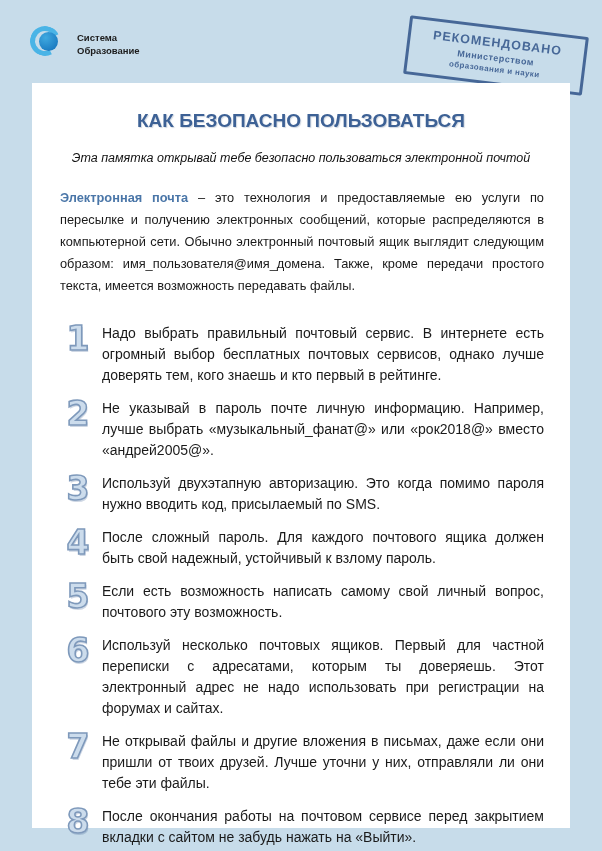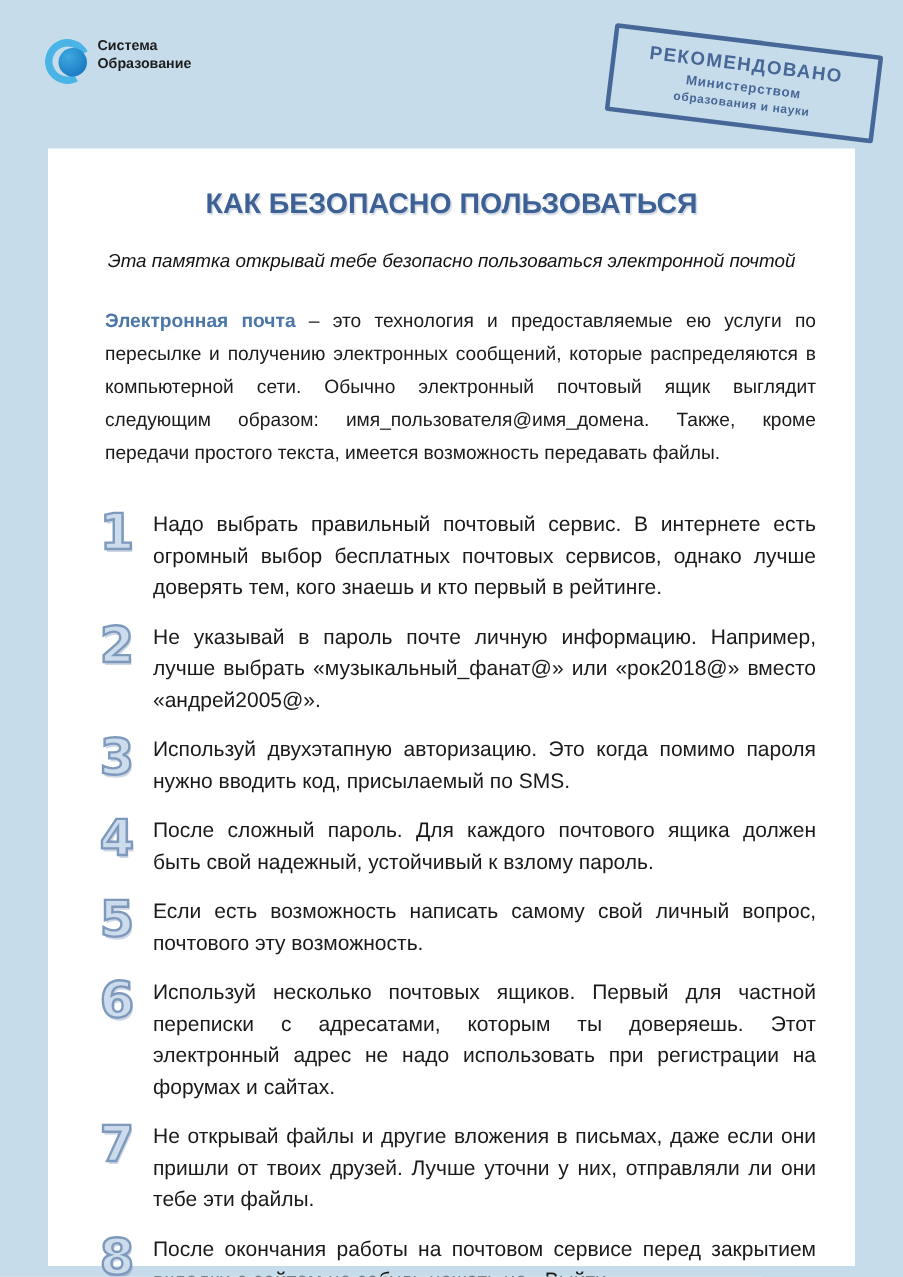--- a/index.html
+++ b/index.html
@@ -14,22 +14,22 @@
     background: #c7dcea;
     overflow: hidden;
   }
 
   
   .logo {
     position: absolute;
     left: 30px;
     top: 25px;
     display: flex;
-    align-items: flex-start;
-    gap: 5px;
+    align-items: flex-end;
+    gap: 17px;
   }
   .logo-icon {
     position: relative;
     width: 30px;
     height: 32px;
   }
   .logo-icon .ring {
     position: absolute;
     left: 0; top: 1px;
     width: 20px; height: 20px;
@@ -67,21 +67,21 @@
     opacity: 0.92;
   }
   .stamp .s1 { font-size: 12.5px; font-weight: bold; letter-spacing: 1px; }
   .stamp .s2 { font-size: 9px;  font-weight: bold; margin-top: 3px; letter-spacing: .5px; }
   .stamp .s3 { font-size: 8px;  font-weight: bold; margin-top: 2px; letter-spacing: .4px; }
 
   
   .card {
     position: absolute;
     left: 32px;
-    top: 99px;
+    top: 83px;
     width: 538px;
     height: 745px;
     background: #ffffff;
     box-sizing: border-box;
     padding: 26px 26px 0 26px;
   }
 
   .title {
     text-align: center;
     font-size: 19px;
@@ -97,21 +97,21 @@
     font-size: 12.5px;
     color: #111111;
     margin: 0 0 22px 0;
   }
 
   .intro {
     font-size: 12.8px;
     line-height: 1.72;
     color: #1a1a1a;
     text-align: justify;
-    margin: 0 0 26px 12px;
+    margin: 0 0 26px 2px;
   }
   .intro .lead {
     color: #4a76a8;
     font-weight: bold;
   }
 
   .section-heading {
     text-align: center;
     font-size: 15px;
     font-weight: bold;

